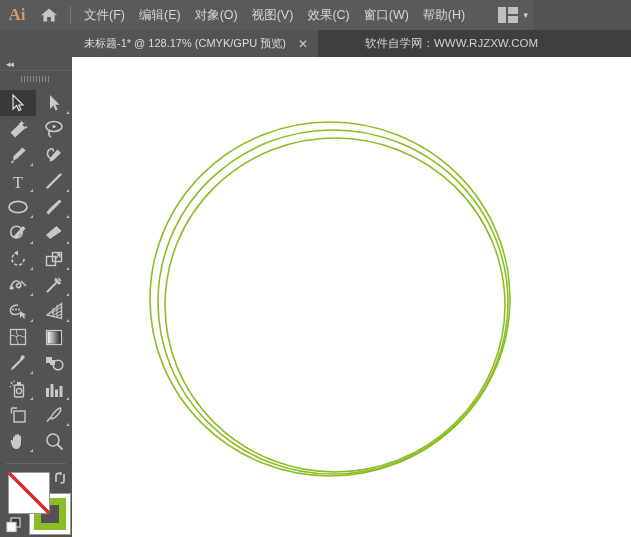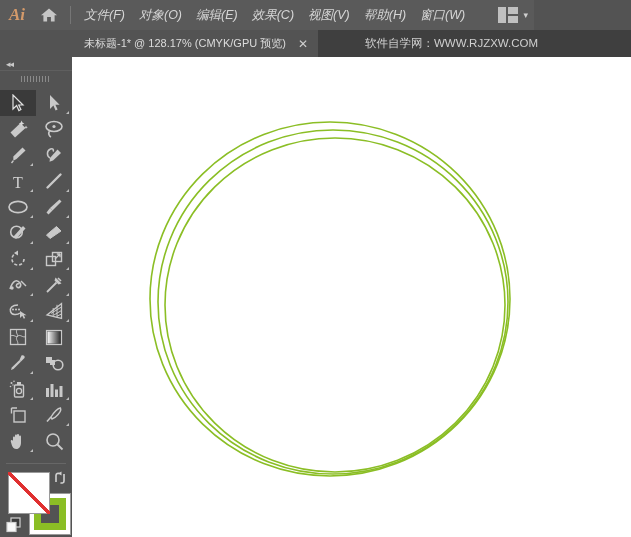--- a/index.html
+++ b/index.html
@@ -8,21 +8,21 @@
     background:#535353;
     font-family:"Liberation Sans","DejaVu Sans",sans-serif;
     -webkit-font-smoothing:antialiased;
   }
   .app{position:relative;width:631px;height:537px;}
 
   
   .menubar{
     position:absolute;left:0;top:0;width:534px;height:30px;
     background:#5a5a5a;
-    display:flex;align-items:center;font-style:italic;
+    display:flex;align-items:center;
   }
   .ai-logo{
     width:34px;height:30px;display:flex;align-items:center;justify-content:center;
     color:#d49a6a;font-size:17px;font-weight:bold;letter-spacing:0px;
     font-family:"Liberation Serif","DejaVu Serif",serif;
   }
   .home-icon{
     width:30px;height:30px;display:flex;align-items:center;justify-content:center;
   }
   .vsep{width:1px;height:18px;background:#767676;margin:0 6px;}
@@ -132,26 +132,26 @@
   <div class="menubar">
     <div class="ai-logo">Ai</div>
     <div class="home-icon">
       <svg width="18" height="16" viewBox="0 0 18 16">
         <path d="M9 1.5 L17 8.2 L14.6 8.2 L14.6 14.5 L10.9 14.5 L10.9 10 L7.1 10 L7.1 14.5 L3.4 14.5 L3.4 8.2 L1 8.2 Z" fill="#c6c6c6"></path>
       </svg>
     </div>
     <div class="vsep"></div>
     <div class="menu-items">
       <div class="menu-item">文件(F)</div>
+      <div class="menu-item">编辑(E)</div>
       <div class="menu-item">对象(O)</div>
-      <div class="menu-item">编辑(E)</div>
+      <div class="menu-item">视图(V)</div>
       <div class="menu-item">效果(C)</div>
-      <div class="menu-item">视图(V)</div>
+      <div class="menu-item">窗口(W)</div>
       <div class="menu-item">帮助(H)</div>
-      <div class="menu-item">窗口(W)</div>
     </div>
     <div class="ws-switcher">
       <span class="ws-grid">
         <i class="tall"></i>
           <i></i>
           <i></i>
       </span>
       <span class="chev">▾</span>
     </div>
   </div>

